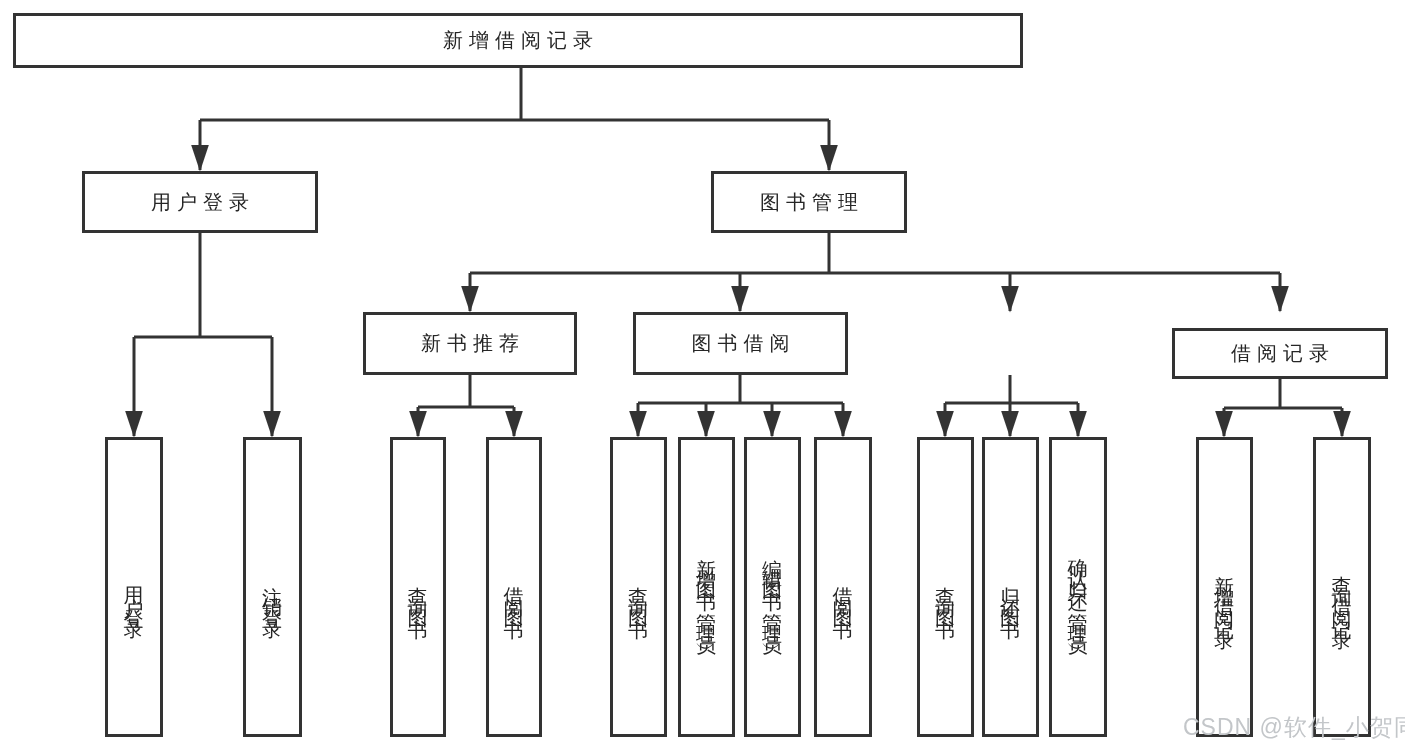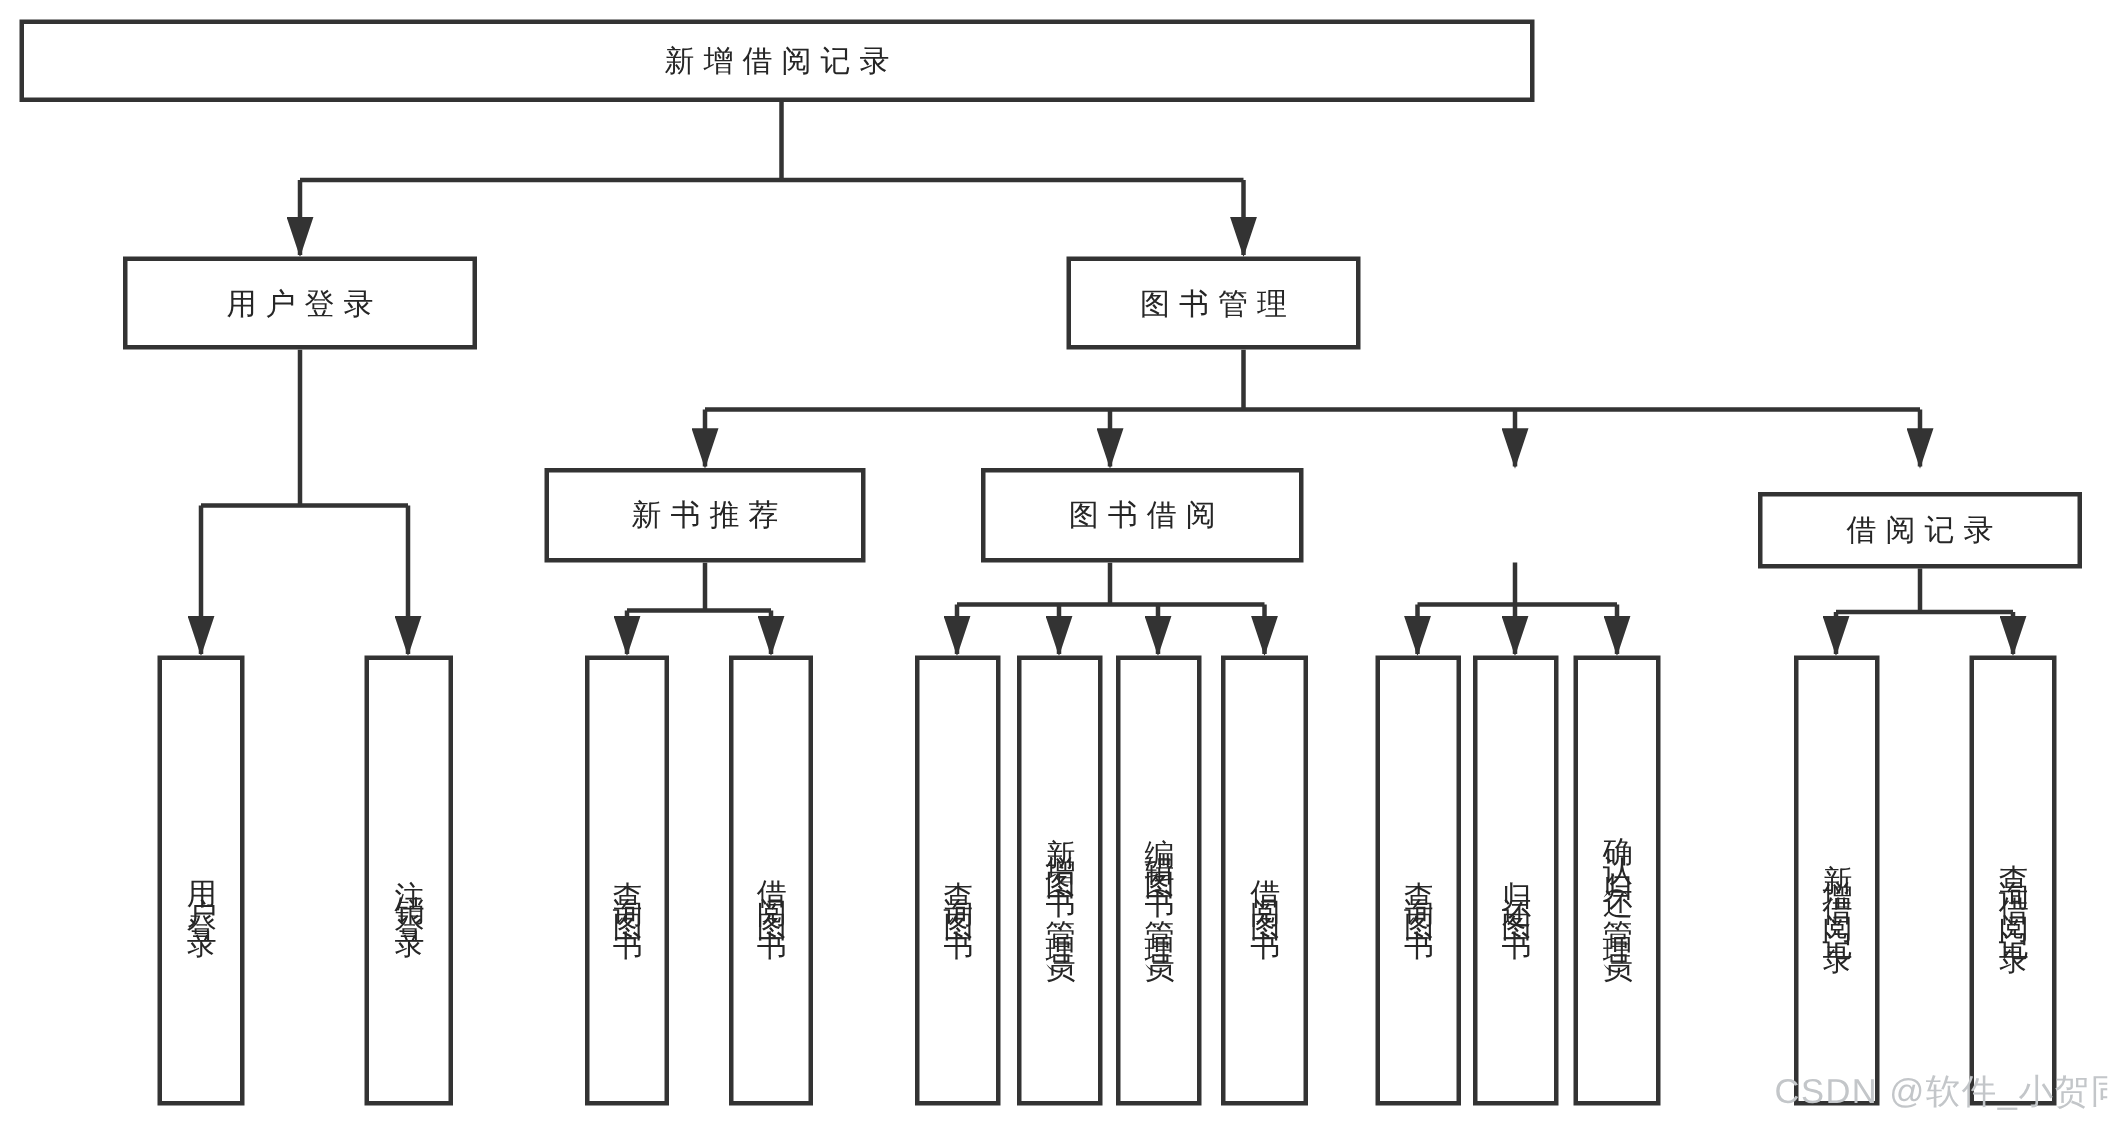--- a/index.html
+++ b/index.html
@@ -113,21 +113,21 @@
   <div class="hnode" style="left:82px;top:171px;width:236px;height:62px">
     <span class="lbl">用户登录</span>
   </div>
   <div class="hnode" style="left:711px;top:171px;width:196px;height:62px">
     <span class="lbl">图书管理</span>
   </div>
 
   <div class="hnode" style="left:363px;top:312px;width:214px;height:63px">
     <span class="lbl">新书推荐</span>
   </div>
-  <div class="hnode" style="left:654px;top:312px;width:215px;height:63px">
+  <div class="hnode" style="left:633px;top:312px;width:215px;height:63px">
     <span class="lbl">图书借阅</span>
   </div>
   <div class="hnode" style="left:1172px;top:328px;width:216px;height:51px">
     <span class="lbl">借阅记录</span>
   </div>
 
   <div class="vnode" style="left:105px;top:437px;width:58px;height:300px">
     <span class="vlbl">用户登录</span>
   </div>
   <div class="vnode" style="left:243px;top:437px;width:59px;height:300px">

